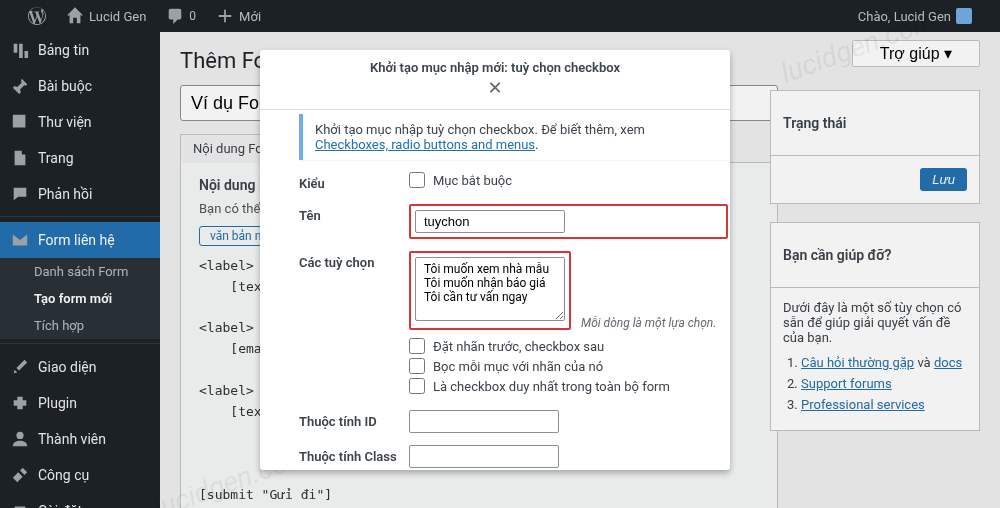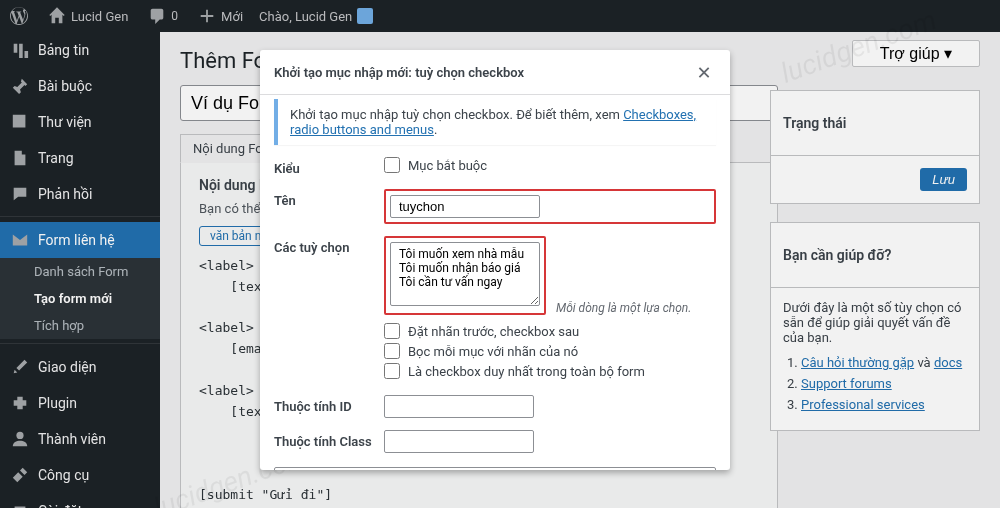--- a/index.html
+++ b/index.html
@@ -1,20 +1,20 @@
 <!DOCTYPE html>
 <html><head>
 <meta charset="utf-8">
 <style>
 * { margin: 0; padding: 0; box-sizing: border-box; }
 body { font-family: -apple-system, BlinkMacSystemFont, "Segoe UI", Roboto, sans-serif; font-size: 13px; color: #3c434a; background: #f0f0f1; }
 .wrap { width: 1000px; height: 508px; position: relative; overflow: hidden; }
 
 
-.adminbar { height: 32px; background: #1d2327; color: #c3c4c7; display: flex; align-items: center; padding: 0 2px; font-size: 13px; }
+.adminbar { height: 32px; background: #1d2327; color: #c3c4c7; display: flex; align-items: center; padding: 0 20px; font-size: 13px; justify-content: space-between; }
 .adminbar .left, .adminbar .right { display: flex; align-items: center; gap: 4px; }
 .ab-item { display: flex; align-items: center; gap: 5px; padding: 0 8px; height: 32px; cursor: pointer; }
 .ab-icon { width: 18px; height: 18px; display: inline-flex; align-items: center; justify-content: center; }
 .ab-icon svg { width: 18px; height: 18px; fill: #a7aaad; }
 .ab-count { font-size: 12px; }
 .avatar { width: 16px; height: 16px; background: #72aee6; border-radius: 2px; }
 
 
 .sidebar { position: absolute; left: 0; top: 32px; bottom: 0; width: 160px; background: #1d2327; color: #f0f0f1; font-size: 14px; }
 .menu-item { display: flex; align-items: center; gap: 8px; padding: 8px 10px; cursor: pointer; color: #f0f0f1; }
@@ -48,24 +48,24 @@
 .btn.right { float: right; font-style: italic; }
 .help-p { font-size: 13px; color: #3c434a; margin-bottom: 10px; }
 .help-list { list-style: decimal; padding-left: 18px; font-size: 13px; }
 .help-list li { margin-bottom: 6px; }
 .link { color: #2271b1; text-decoration: underline; cursor: pointer; }
 .help-btn { position: absolute; top: 8px; right: 20px; border: 1px solid #c3c4c7; background: #fff; padding: 3px 27px; font-size: 16px; border-radius: 2px; cursor: pointer; text-align: center; }
 
 
 .overlay { position: absolute; inset: 0; background: rgba(0,0,0,0.05); z-index: 40; }
 .modal { position: absolute; top: 50px; left: 260px; width: 470px; max-height: 420px; background: #fff; z-index: 50; box-shadow: 0 3px 6px rgba(0,0,0,.3); border-radius: 3px; display: flex; flex-direction: column; }
-.modal-head { display: flex; align-items: center; justify-content: space-between; padding: 10px 14px; border-bottom: 1px solid #dcdcde; }
+.modal-head { display: flex; align-items: center; justify-content: space-between; padding: 10px 6px; border-bottom: 1px solid #dcdcde; flex-direction: column; }
 .modal-head h3 { font-size: 13px; font-weight: 600; }
 .close { width: 24px; height: 24px; cursor: pointer; font-size: 18px; display: flex; align-items: center; justify-content: center; color: #646970; }
-.modal-body { padding: 4px 14px 14px; overflow: auto; flex: 1; }
+.modal-body { padding: 4px 2px 14px; overflow: auto; flex: 1; margin-left: 37px; }
 .notice { border-left: 4px solid #72aee6; background: #fff; padding: 8px 12px; font-size: 13px; margin-bottom: 6px; box-shadow: 0 1px 1px rgba(0,0,0,.04); }
 .form-row { display: flex; align-items: flex-start; padding: 6px 0; gap: 10px; }
 .form-row .lbl { width: 100px; font-size: 13px; font-weight: 600; padding-top: 4px; }
 .form-row .fld { flex: 1; }
 .fld input[type=text] { width: 150px; border: 1px solid #8c8f94; padding: 3px 8px; font-size: 13px; border-radius: 2px; }
 .fld textarea { width: 150px; height: 64px; border: 1px solid #8c8f94; padding: 4px 8px; font-size: 12px; border-radius: 2px; resize: both; font-family: inherit; }
 .fld .sub { font-size: 12px; font-style: italic; color: #646970; margin-left: 6px; }
 .chk { display: flex; align-items: flex-end; gap: 8px; font-size: 13px; margin-bottom: 4px; }
 .chk input { width: 16px; height: 16px; }
 .highlight { border: 2px solid #d63638; padding: 4px; border-radius: 2px; }

